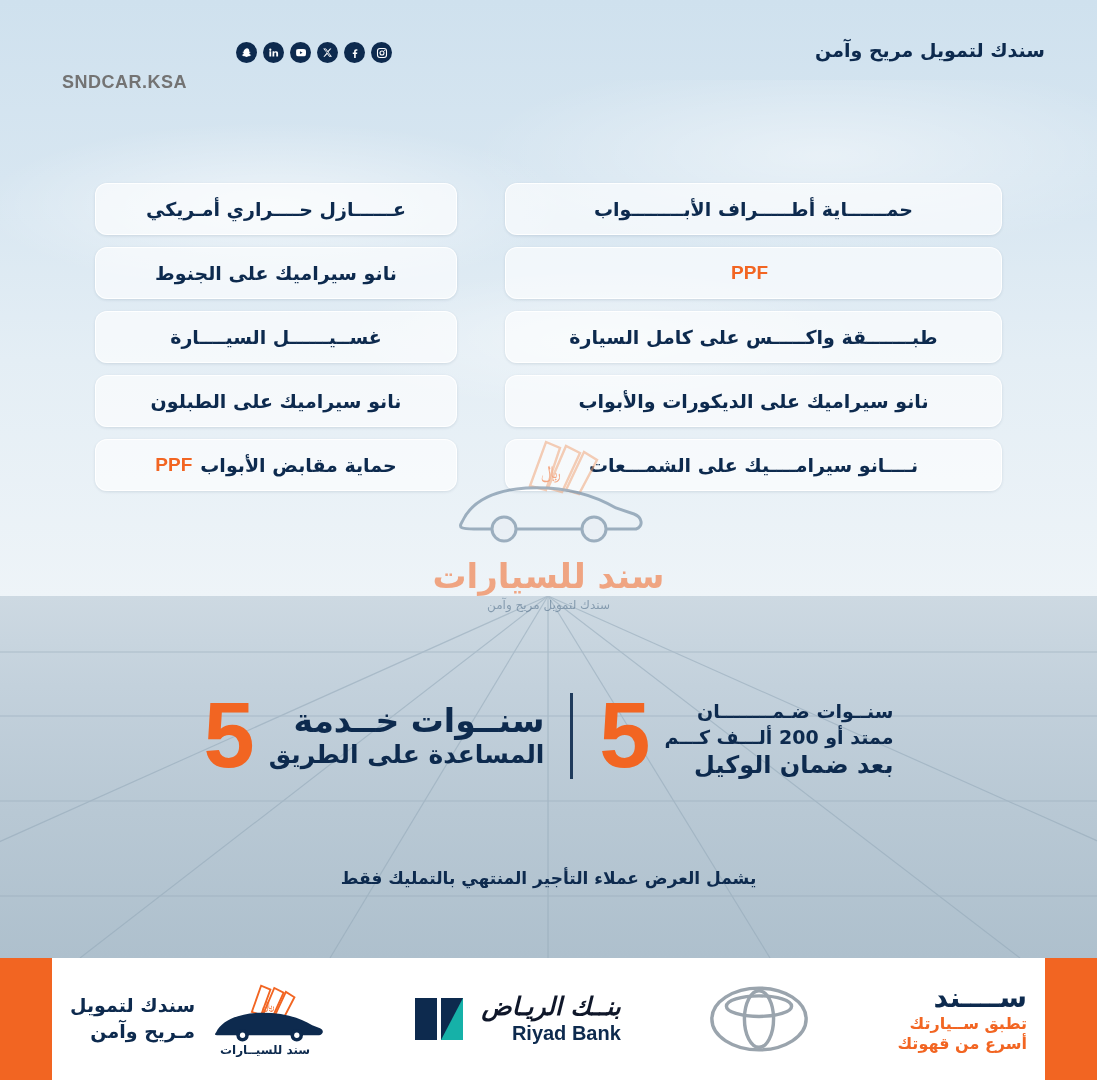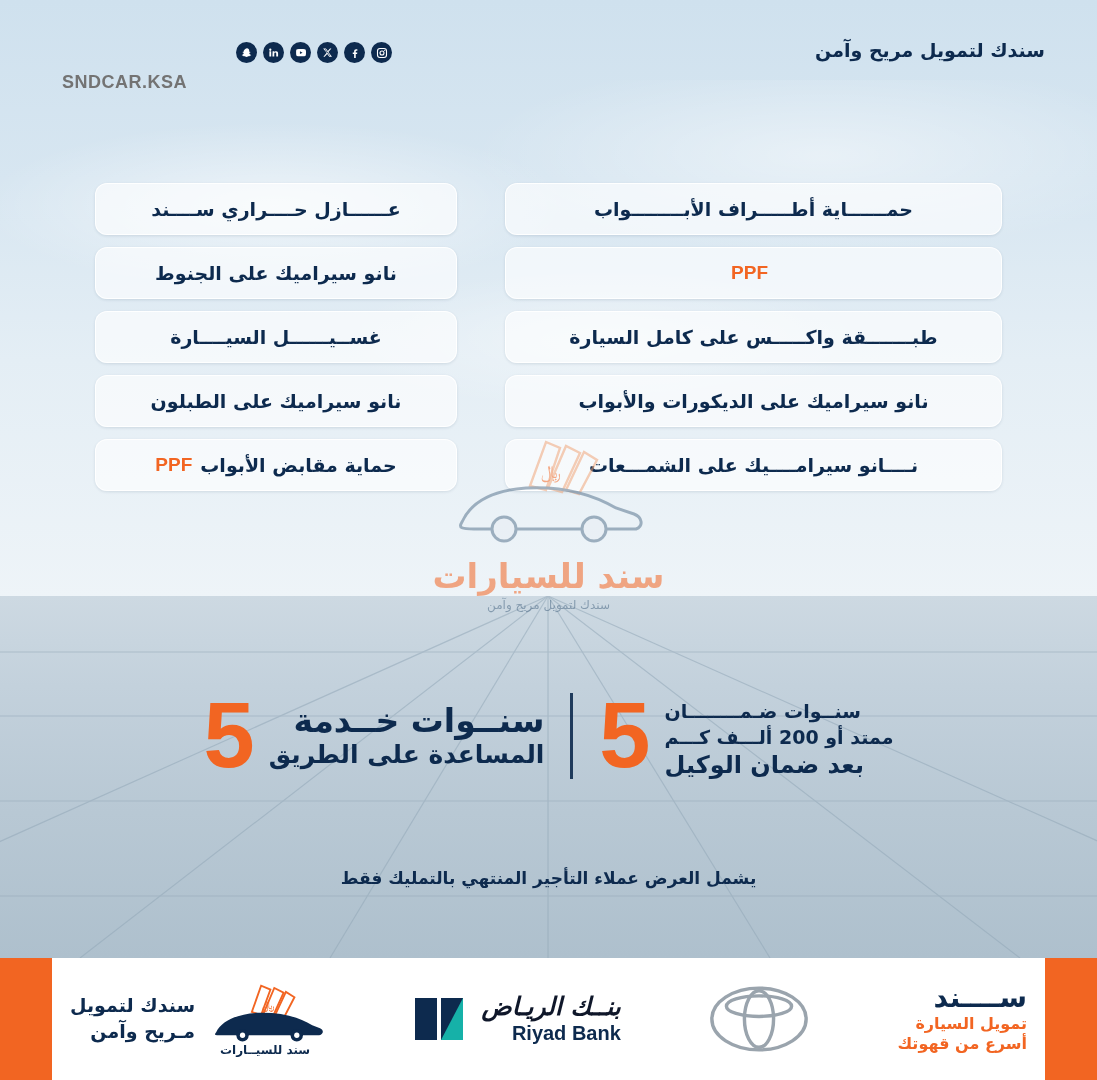--- a/index.html
+++ b/index.html
@@ -106,21 +106,21 @@
   }
   .five-group { display:flex; flex-direction:row-reverse; align-items:center; gap:14px; }
   .big5 {
     color:#f26522; font-weight:bold; font-size:92px; line-height:.95;
     font-family:"Liberation Sans", sans-serif;
   }
   .five-text { color:#0d2a4e; text-align:right; }
   .five-text .l1 { font-size:33px; font-weight:bold; line-height:1.15; white-space:nowrap;}
   .five-text .l2 { font-size:25px; font-weight:bold; line-height:1.2; white-space:nowrap;}
   .divider { width:3px; height:86px; background:#0d2a4e; margin:0 26px; opacity:.9;}
-  .five-text-alt { color:#0d2a4e; text-align:left;margin-top:9px; }
+  .five-text-alt { color:#0d2a4e; text-align:right;margin-top:9px; }
   .five-text-alt .a1 { font-size:19px; font-weight:bold; line-height:1.35; white-space:nowrap;}
   .five-text-alt .a2 { font-size:19px; font-weight:bold; line-height:1.35; white-space:nowrap;}
   .five-text-alt .a3 { font-size:24px; font-weight:bold; line-height:1.3; white-space:nowrap;}
 
   .note {
     position:absolute; top:868px; left:0; right:0; text-align:center;
     color:#0d2a4e; font-size:17px; font-weight:bold;
   }
 
   
@@ -213,21 +213,21 @@
 
     <div class="header-right">
       <div>سندك لتمويل مريح وآمن</div>
     </div>
   </div>
 
   <div class="features">
 
     <div class="col col-right">
       <div class="pill">
-        <span>عــــــازل حــــراري ســــند</span>
+        <span>عــــــازل حــــراري أمـريكي</span>
       </div>
       <div class="pill">
         <span>نانو سيراميك على الجنوط</span>
       </div>
       <div class="pill">
         <span>غســيــــــل السيــــارة</span>
       </div>
       <div class="pill">
         <span>نانو سيراميك على الطبلون</span>
       </div>
@@ -343,20 +343,20 @@
           <ellipse cx="60" cy="42" rx="55" ry="36"></ellipse>
           <ellipse cx="60" cy="42" rx="17" ry="33"></ellipse>
           <ellipse cx="60" cy="27" rx="38" ry="12"></ellipse>
         </g>
       </svg>
     </div>
 
     <div class="f-item">
       <div class="sanad-left">
         <div class="s1">ســــند</div>
-        <div class="s2">تمويل السيارة</div>
+        <div class="s2">تطبق ســيارتك</div>
         <div class="s3">أسرع من قهوتك</div>
       </div>
     </div>
 
   </div>
 
 </div>
 
 </body></html>

